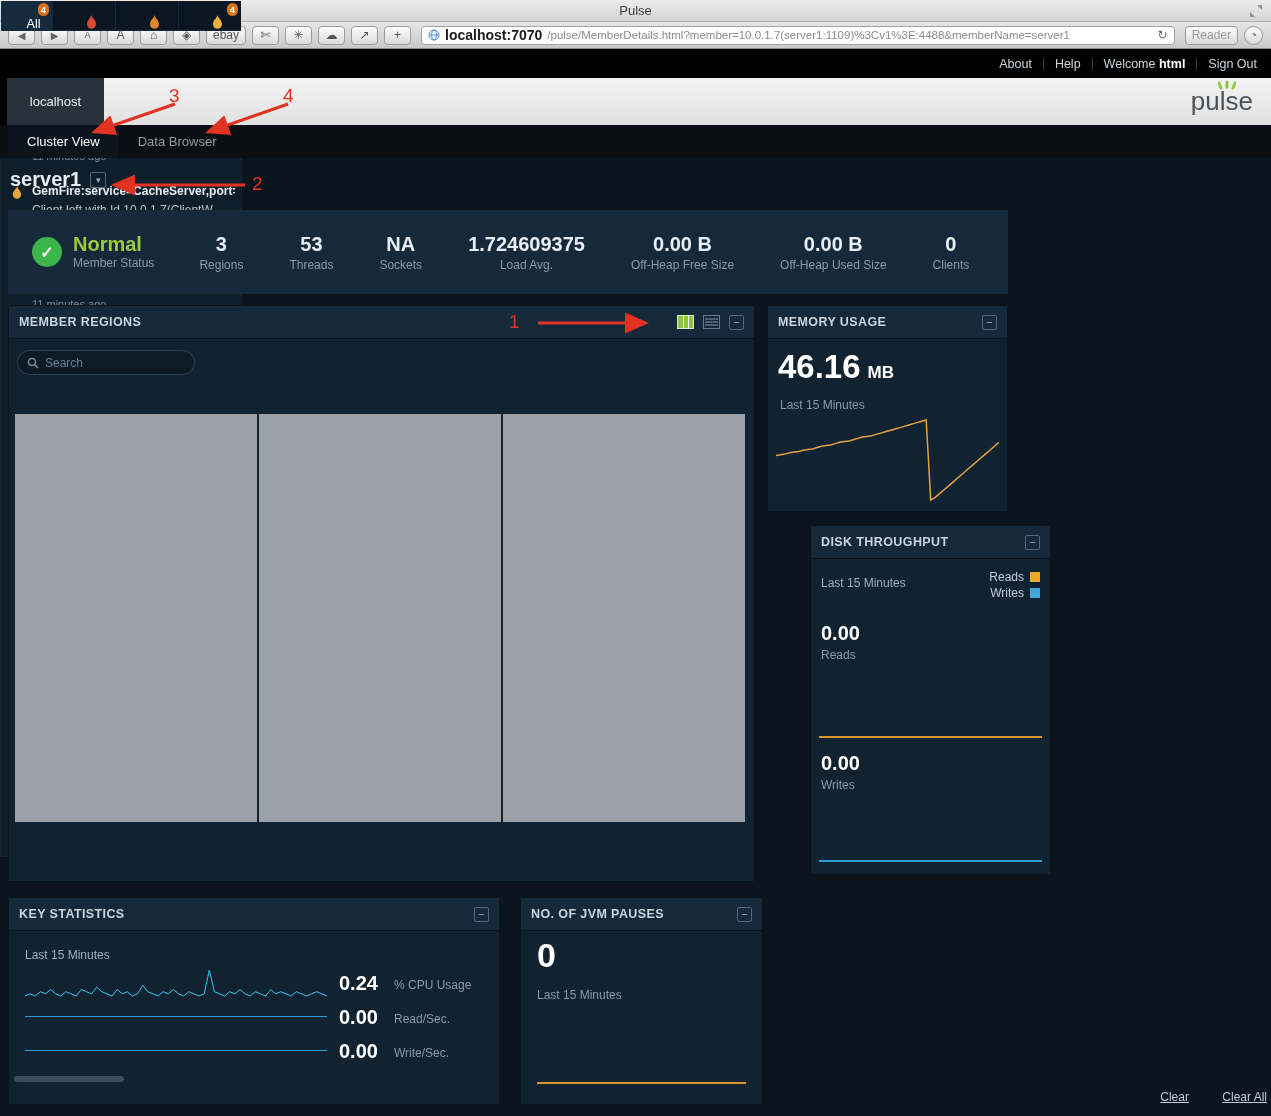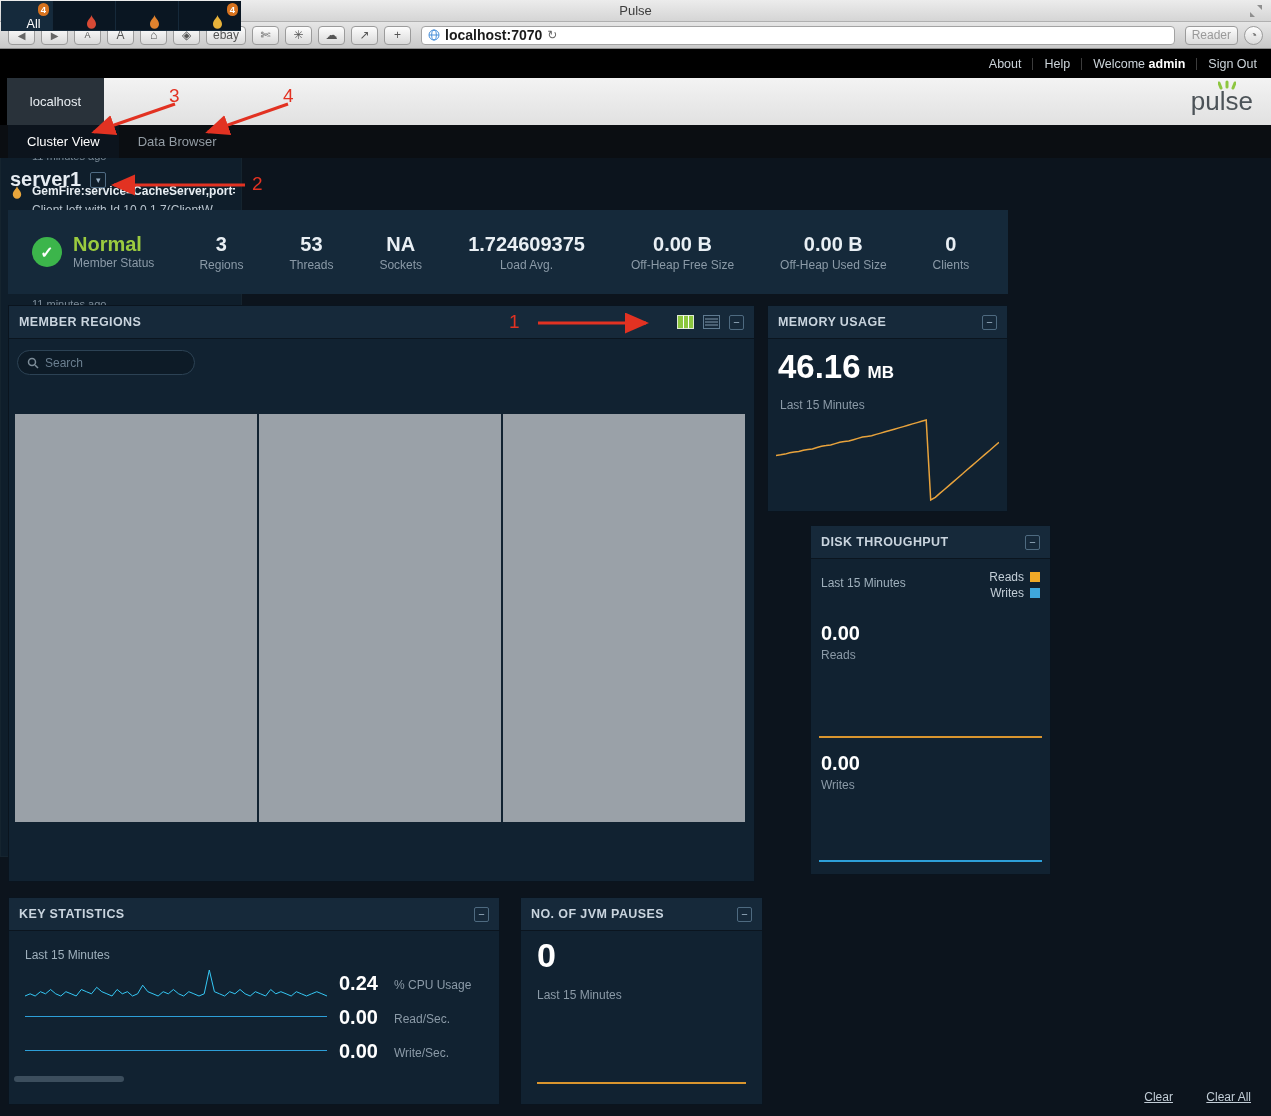--- a/index.html
+++ b/index.html
@@ -145,21 +145,21 @@
   .link { color:#c2cdd6; text-decoration:underline; margin-left:30px; cursor:pointer; }
   .al-items { margin-top:10px; }
   .al-item { display:flex; padding:10px 6px 0 10px; height:74px; cursor:pointer; }
   .al-item .flame-wrap { flex:0 0 auto; margin-top:2px; }
   .al-text { margin-left:9px; overflow:hidden; }
   .al-title { font-size:12px; font-weight:bold; color:#e8eef3; white-space:nowrap; overflow:hidden; }
   .al-detail { font-size:12px; color:#b9c5cf; margin-top:5px; white-space:nowrap; overflow:hidden; }
   .al-time { font-size:11px; color:#7b8b98; margin-top:7px; }
   .al-scrollbar { position:absolute; left:14px; bottom:34px; width:110px; height:6px; border-radius:3px;
     background:#3c4e5d; cursor:pointer; }
-  .al-bottom { position:absolute; bottom:12px; right:20px; font-size:12px; }
+  .al-bottom { position:absolute; bottom:12px; right:4px; font-size:12px; }
 
   
   .overlay { position:absolute; left:0; top:0; z-index:40; pointer-events:none; }
   .anno { position:absolute; z-index:41; color:#e23222; font-size:19px; pointer-events:none; }
   #anno1 { left:509px; top:311px; } #anno2 { left:252px; top:173px; }
   #anno3 { left:169px; top:85px; }  #anno4 { left:283px; top:85px; }
 </style>
 </head>
 <body>
 
@@ -186,35 +186,36 @@
   <div class="tbtn">☁</div>
   <div class="tbtn">↗</div>
   <div class="tbtn">+</div>
   <div class="url-field">
     <svg width="12" height="12" viewBox="0 0 12 12">
       <circle cx="6" cy="6" r="5" fill="none" stroke="#4a90d9" stroke-width="1"></circle>
       <ellipse cx="6" cy="6" rx="2.3" ry="5" fill="none" stroke="#4a90d9" stroke-width="1"></ellipse>
       <line x1="1" y1="6" x2="11" y2="6" stroke="#4a90d9" stroke-width="1"></line>
     </svg>
     <span class="url-host">localhost:7070</span>
+    <span class="url-path">/pulse/MemberDetails.html?member=10.0.1.7(server1:1109)%3Cv1%3E:4488&amp;memberName=server1</span>
     <span class="refresh">↻</span>
   </div>
   <div class="tbtn">
     <span class="reader-txt">Reader</span>
   </div>
   <div class="tbtn round">◔</div>
 </div>
 
 <div class="app-topbar">
   <span class="top-link">About</span>
   <span class="sep"></span>
   <span class="top-link">Help</span>
   <span class="sep"></span>
   <span>
-    <span>Welcome</span>&nbsp;<b>admin</b>
+    <span>Welcome</span>&nbsp;<b>html</b>
   </span>
   <span class="sep"></span>
   <span class="top-link">Sign Out</span>
 </div>
 
 <div class="app-header">
   <div class="light-strip">
     <div class="logo">
       <svg class="leaf" width="18" height="11">
         <g stroke="#8dc63f" stroke-width="3" stroke-linecap="round">

